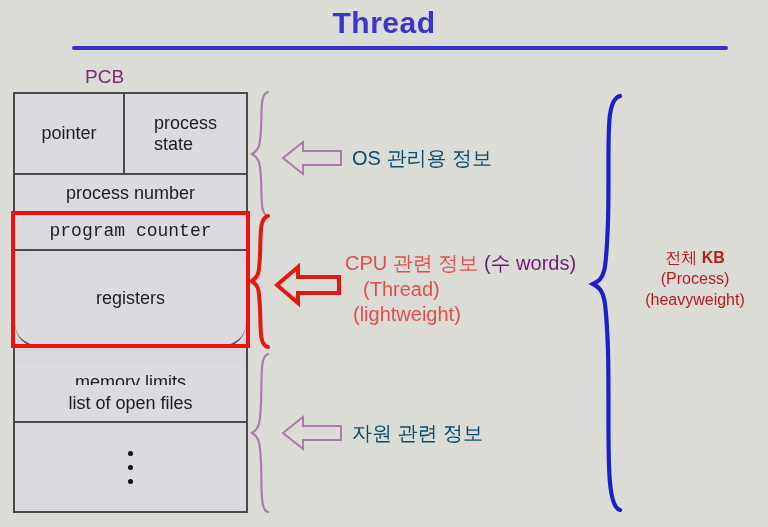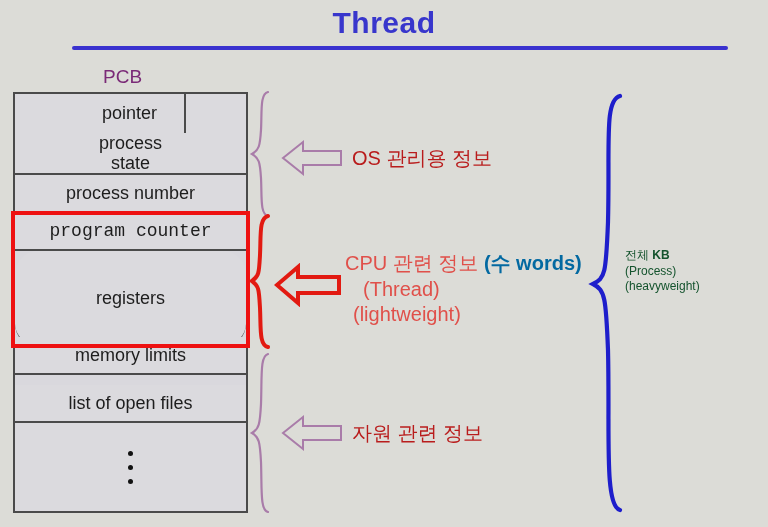--- a/index.html
+++ b/index.html
@@ -37,21 +37,21 @@
     left: 72px; top: 46px;
     width: 656px;
     height: 4px;
     background: #3a32cf;
     border-radius: 2px;
   }
 
   
   .pcb-label {
     position: absolute;
-    left: 103px; top: 66px;
+    left: 85px; top: 66px;
     font-size: 19px;
     color: #7a2a77;
   }
 
   
   .pcb-table {
     position: absolute;
     left: 13px; top: 92px;
     width: 235px;
     height: 421px;
@@ -64,38 +64,38 @@
     left: 0;
     width: 100%;
     box-sizing: border-box;
     display: flex;
     align-items: center;
     justify-content: center;
     font-size: 18px;
     color: #1d1d1d;
     background: #dbdade;
   }
-  .rowline-bottom { border-bottom: 2px solid #4a4a4a; flex-direction: column; }
+  .rowline-bottom { border-bottom: 2px solid #4a4a4a; }
 
   .cell-split-left {
     width: 110px;
     height: 100%;
     display: flex;
     align-items: center;
     justify-content: center;
     border-right: 2px solid #4a4a4a;
     box-sizing: border-box;
   }
   .cell-split-right {
     flex: 1;
     height: 100%;
     display: flex;
     align-items: center;
     justify-content: center;
-    text-align: center;
+    text-align: left;
     line-height: 1.12;
     box-sizing: border-box;
   }
 
   
   .red-box {
     position: absolute;
     left: 11px;
     top: 211px;
     width: 239px;
@@ -129,38 +129,39 @@
   .brace svg { display: block; overflow: visible; }
 
   
   .arrow { position: absolute; }
   .arrow svg { display: block; }
 
   
   .anno-purple {
     position: absolute;
     font-size: 20px;
-    color: #b91c1c;
+    color: #0c4a6e;
     white-space: nowrap;
   }
   .anno-red {
     position: absolute;
     font-size: 20px;
     color: #e0504a;
     white-space: nowrap;
   }
-  .anno-red .strong { font-weight: bold; color: #0369a1; }
+  .anno-red .strong { font-weight: normal; color: #701a75; }
   .anno-red .line { display: block; }
   .anno-red .l2 { padding-left: 18px; }
   .anno-red .l3 { padding-left: 8px; }
 
   .anno-blue {
     position: absolute;
-    font-size: 12px;
-    color: #14532d;
+    font-size: 16px;
+    color: #b91c1c;
+    text-align: center;
     white-space: nowrap;
   }
   .anno-blue .strong { font-weight: bold; }
   .anno-blue .line { display: block; }
 </style>
 </head>
 <body>
 
 <div id="stage">
 
@@ -177,21 +178,21 @@
         <span>process<br>state</span>
       </div>
     </div>
 
     <div class="pcb-row rowline-bottom" style="top:81px; height:38px;">process number</div>
 
     <div class="pcb-row rowline-bottom" style="top:119px; height:38px;font-family:Liberation Mono, monospace;">program counter</div>
 
     <div class="pcb-row rowline-bottom" style="top:157px; height:96px;border-radius:23px;">registers</div>
 
-    <div class="pcb-row rowline-bottom" style="top:243px; height:38px;">memory limits</div>
+    <div class="pcb-row rowline-bottom" style="top:270px; height:38px;">memory limits</div>
 
     <div class="pcb-row rowline-bottom" style="top:291px; height:38px;">list of open files</div>
 
     <div class="pcb-row" style="top:329px; height:88px;">
       <div class="dots">
         <i></i>
           <i></i>
           <i></i>
       </div>
     </div>

